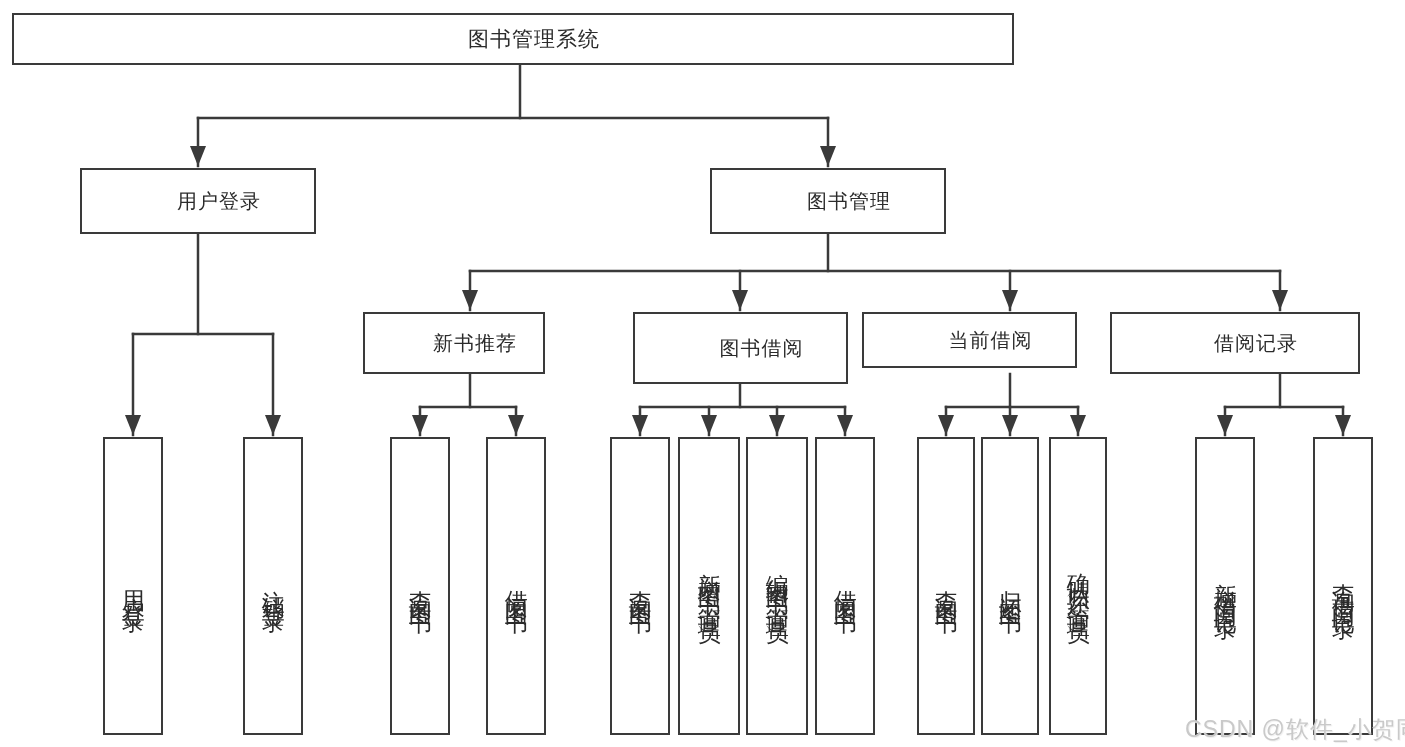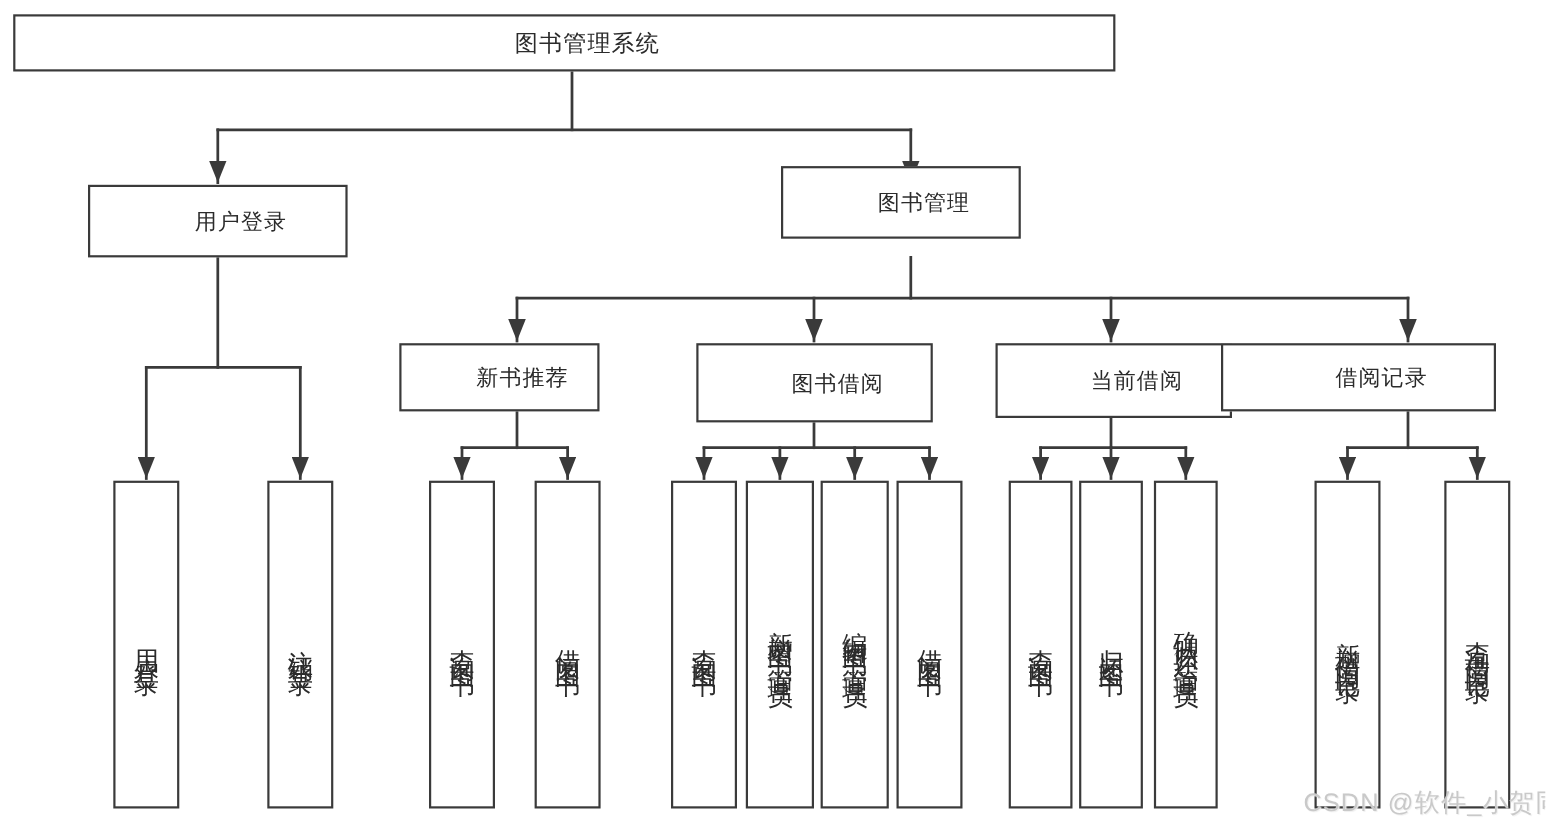--- a/index.html
+++ b/index.html
@@ -100,25 +100,25 @@
       <path d="M1280,374 V407"></path>
       <path d="M1225,407 H1343"></path>
       <path d="M1225,407 V435" marker-end="url(#arrow)"></path>
       <path d="M1343,407 V435" marker-end="url(#arrow)"></path>
     </g>
   </svg>
 
   <div class="box root" style="left:12px; top:13px; width:1002px; height:52px">图书管理系统</div>
 
   <div class="box lvl" style="left:80px; top:168px; width:236px; height:66px">用户登录</div>
-  <div class="box lvl" style="left:710px; top:151px; width:218px; height:66px">图书管理</div>
+  <div class="box lvl" style="left:710px; top:168px; width:236px; height:66px">图书管理</div>
 
   <div class="box lvl" style="left:363px; top:312px; width:182px; height:62px">新书推荐</div>
   <div class="box lvl" style="left:633px; top:312px; width:215px; height:72px">图书借阅</div>
-  <div class="box lvl" style="left:905px; top:312px; width:215px; height:68px">当前借阅</div>
+  <div class="box lvl" style="left:862px; top:312px; width:215px; height:56px">当前借阅</div>
   <div class="box lvl" style="left:1110px; top:312px; width:250px; height:62px">借阅记录</div>
 
   <div class="box leaf" style="left:103px; top:437px; width:60px; height:298px">用户登录</div>
   <div class="box leaf" style="left:243px; top:437px; width:60px; height:298px">注销登录</div>
 
   <div class="box leaf" style="left:390px; top:437px; width:60px; height:298px">查询图书</div>
   <div class="box leaf" style="left:486px; top:437px; width:60px; height:298px">借阅图书</div>
 
   <div class="box leaf" style="left:610px; top:437px; width:60px; height:298px">查询图书</div>
   <div class="box leaf" style="left:678px; top:437px; width:62px; height:298px">新增图书（管理员）</div>

